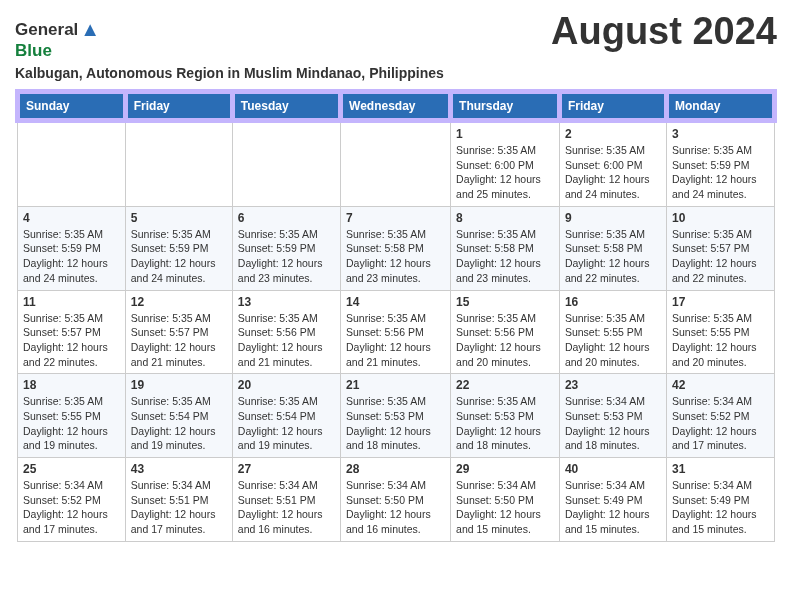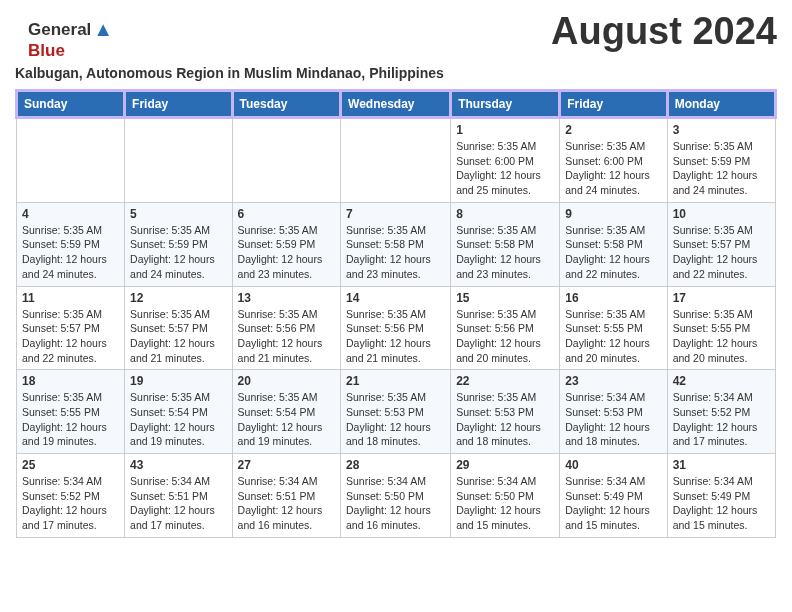--- a/index.html
+++ b/index.html
@@ -8,21 +8,20 @@
       background: #fff;
       width: 792px;
       min-height: 612px;
       padding: 10px 15px;
     }
     .header-area {
       display: flex;
       align-items: flex-start;
       justify-content: space-between;
       margin-bottom: 4px;
-      margin-left: 13px;
     }
     .logo {
       display: flex;
       flex-direction: column;
       align-items: flex-start;
       margin-top: 8px;
     }
     .logo-line {
       display: flex;
       align-items: center;
@@ -45,21 +44,21 @@
       border-collapse: collapse;
       font-size: 11px;
     }
     .calendar-table thead th {
       background: #2a6db5;
       color: #fff;
       text-align: left;
       padding: 5px 6px;
       font-size: 12px;
       font-weight: bold;
-      border: 3px solid #c4b5fd;
+      border: 5px solid #c4b5fd;
     }
     .calendar-table tbody td {
       border: 1px solid #ccc;
       vertical-align: top;
       padding: 4px 5px;
       width: 113px;
       min-height: 75px;
       background: #fff;
     }
     .calendar-table tbody tr:nth-child(odd) td {
@@ -86,21 +85,21 @@
 </head>
 <body>
 
 <div class="header-area">
   <div class="logo">
     <div class="logo-line">
       <span style="font-size:17px;font-weight:bold;color:#333;">General</span>
       <span style="color:#2a6db5;font-size:20px;margin-left:2px;">▲</span>
     </div>
     <div>
-      <span style="font-size:17px;font-weight:bold;color:#b91c1c;">Blue</span>
+      <span style="font-size:17px;font-weight:bold;color:#15803d;">Blue</span>
     </div>
   </div>
   <div class="month-title">August 2024</div>
 </div>
 
 <div class="subtitle">Kalbugan, Autonomous Region in Muslim Mindanao, Philippines</div>
 
 <table class="calendar-table">
   <thead>
     <tr>

